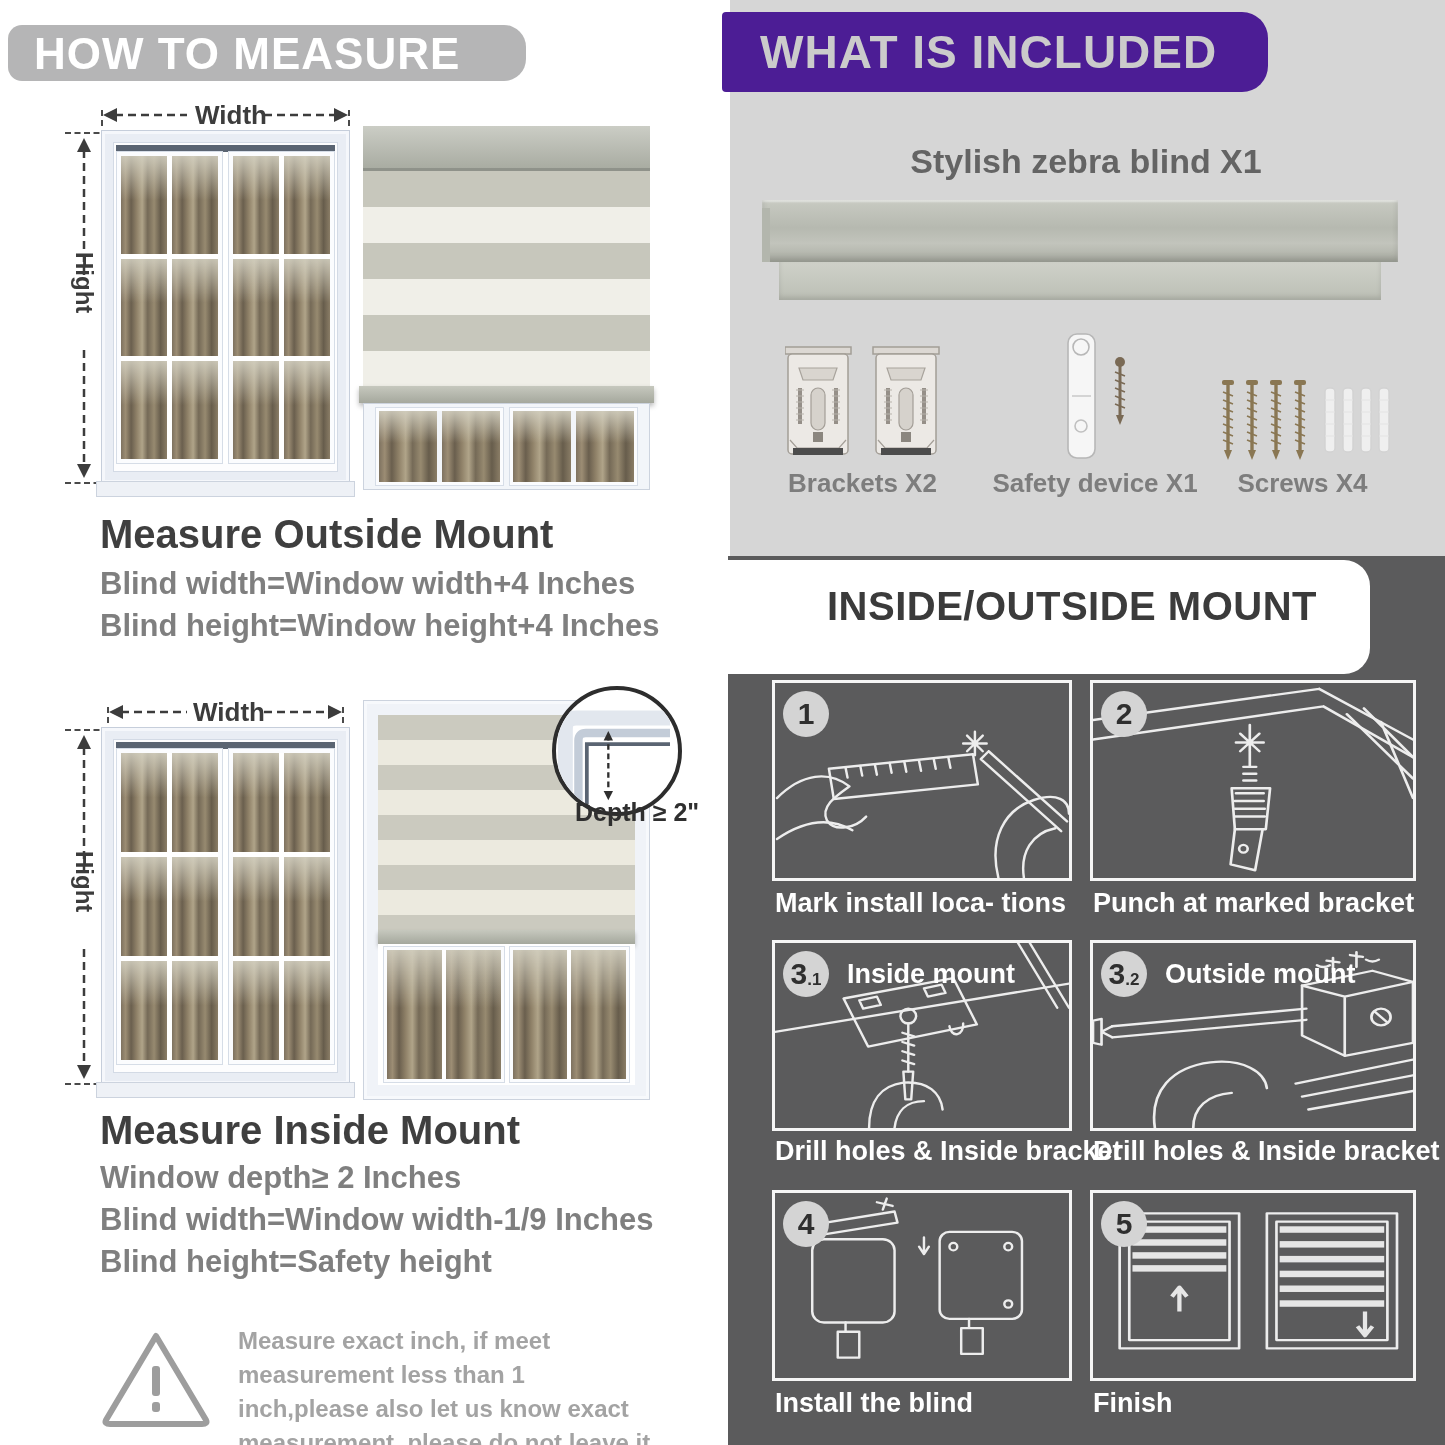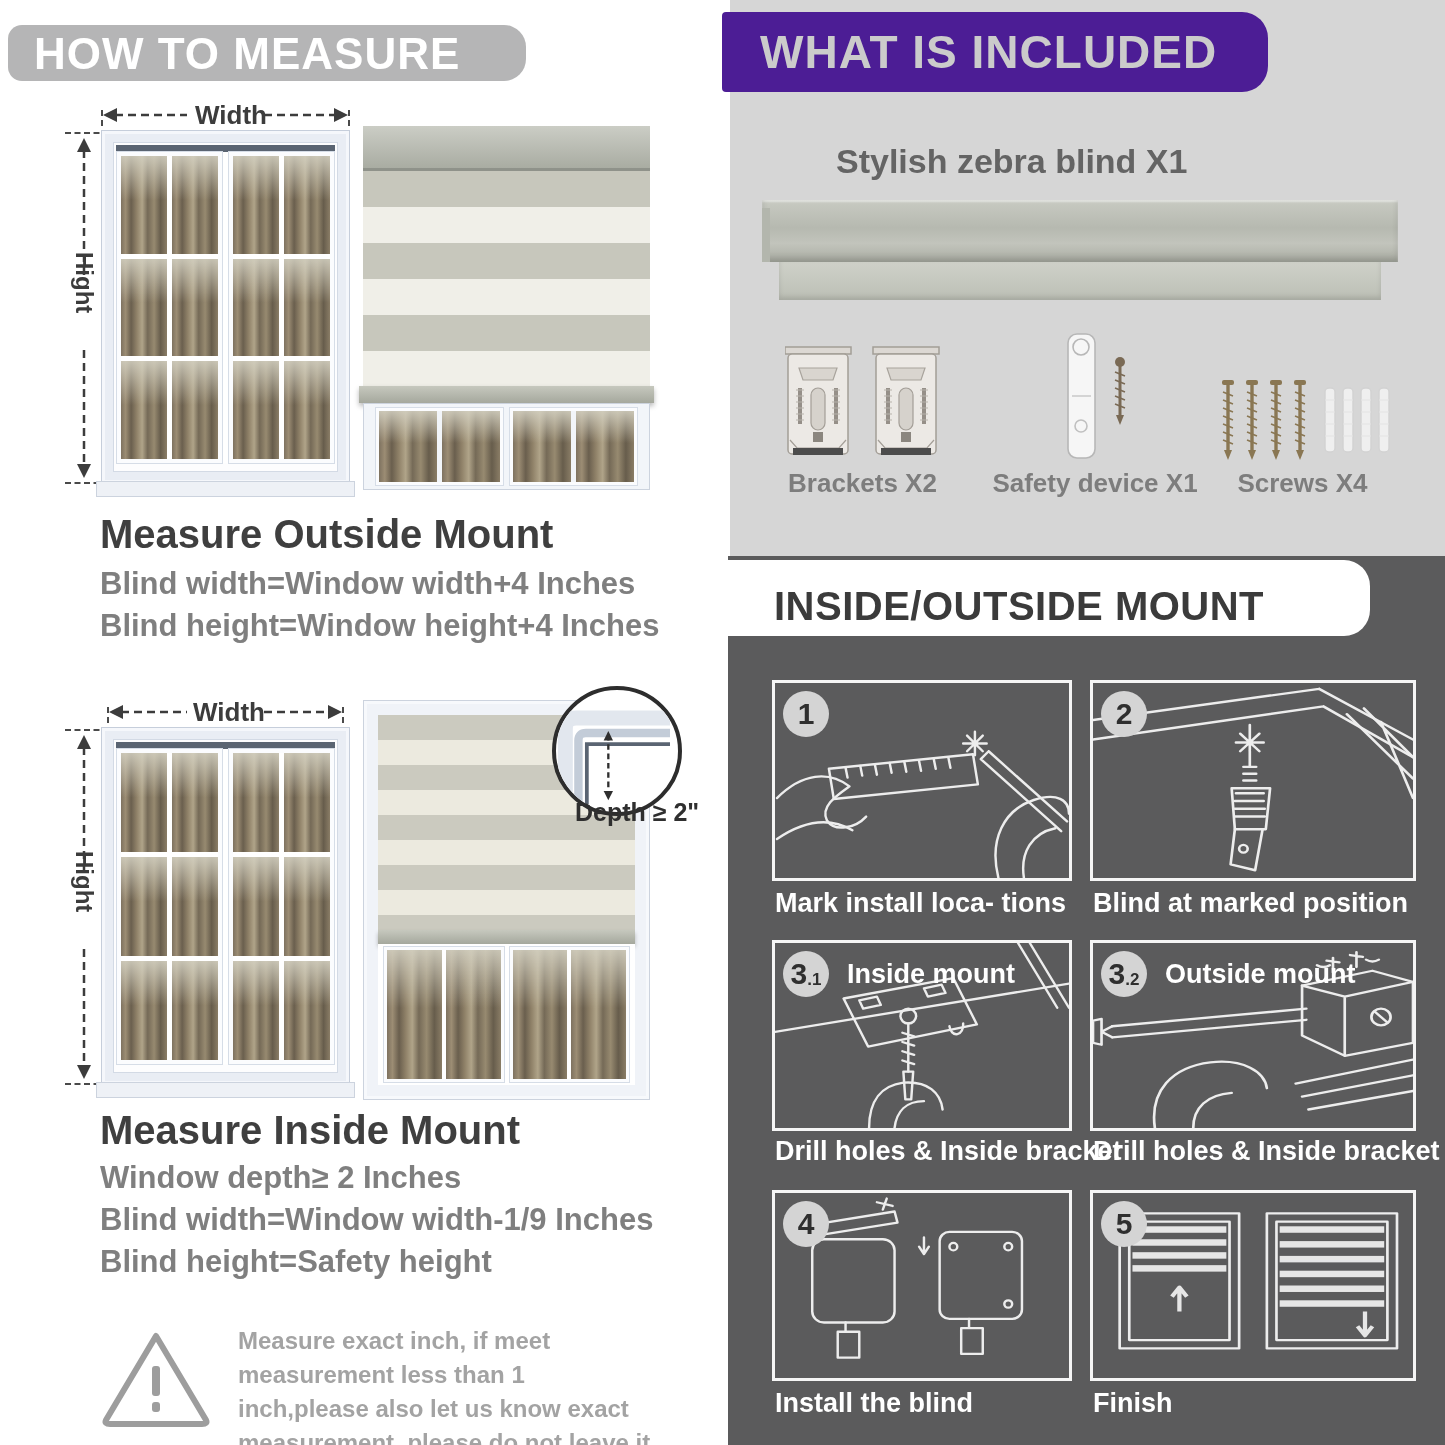--- a/index.html
+++ b/index.html
@@ -59,36 +59,36 @@
     border:4px solid #2d2d2d;overflow:hidden;}
   .depth-label{font-weight:bold;font-size:25px;color:#2f2f2f;}
 
   .warn-text{font-size:24px;font-weight:bold;color:#a3a3a3;line-height:34px;width:424px;}
 
   
   .right-bg{left:730px;top:0;width:715px;height:556px;background:#d6d6d6;}
   .wii-banner{left:722px;top:12px;width:508px;height:80px;background:#4c1d95;
     border-radius:4px 26px 26px 4px;color:#cbcbcb;font-weight:bold;font-size:46px;
     line-height:80px;padding-left:38px;letter-spacing:1px;}
-  .product-label{left:836px;top:142px;width:500px;text-align:left;font-weight:bold;
+  .product-label{left:836px;top:142px;width:500px;text-align:center;font-weight:bold;
     font-size:34px;color:#646464;}
   .rail-main{left:762px;top:200px;width:636px;height:62px;
     background:linear-gradient(180deg,#c8cac2 0%,#b6b9b0 45%,#c2c4bc 70%,#aaad a3 100%);
     background:linear-gradient(180deg,#c8cac2 0%,#b6b9b0 45%,#c2c4bc 70%,#aaada3 100%);
     box-shadow:inset 0 -4px 6px rgba(0,0,0,.15), inset 0 2px 2px rgba(255,255,255,.5);}
   .rail-main::before{content:"";position:absolute;left:0;top:8px;width:8px;height:54px;background:#b3b6ad;}
   .rail-sub{left:779px;top:262px;width:602px;height:38px;
     background:linear-gradient(180deg,#cfd1c9,#bcbfb5);box-shadow:inset 0 -3px 5px rgba(0,0,0,.12);}
   .item-label{font-weight:bold;font-size:26px;color:#7d7d7d;text-align:center;}
 
   
   .dark-bg{left:728px;top:556px;width:717px;height:889px;background:#5b5b5c;}
-  .iom-banner{left:722px;top:560px;width:596px;height:76px;background:#fff;
+  .iom-banner{left:722px;top:560px;width:596px;height:114px;background:#fff;
     border-radius:0 26px 26px 0;color:#3b3b3b;font-weight:bold;font-size:40px;
-    line-height:92px;padding-left:52px;letter-spacing:.5px;}
+    line-height:92px;padding-left:52px;letter-spacing:.5px;text-align:center;}
   .panel{position:absolute;border:3px solid #f5f5f5;}
   .badge{position:absolute;left:8px;top:8px;min-width:46px;height:46px;border-radius:24px;
     background:#d4d4d4;color:#2f2f2f;font-weight:bold;font-size:30px;display:flex;
     align-items:center;justify-content:center;padding:0 4px;box-sizing:border-box;}
   .badge .sub{font-size:17px;margin-top:12px;}
   .panel-title{position:absolute;left:72px;top:16px;color:#fff;font-weight:bold;font-size:27px;}
   .caption{position:absolute;color:#fff;font-weight:bold;font-size:27px;}
   .panel svg{width:100%;height:100%;display:block;}
 </style>
 </head>
@@ -362,21 +362,21 @@
         <path d="M130,108 L166,108 L162,150 L133,150 Z"></path>
         <path d="M134,113 l26,0 M133,121 l27,0 M133,129 l28,0 M133,137 l28,0"></path>
         <path d="M133,150 L129,186 L152,192 L159,150"></path>
         <circle cx="141" cy="170" r="4"></circle>
       </g>
     </svg>
     <div class="badge">
       <span>2</span>
     </div>
   </div>
-  <div class="caption" style="left:1093px;top:888px;">Blind at  marked position</div>
+  <div class="caption" style="left:1093px;top:888px;">Punch at  marked bracket</div>
 
   <div class="panel" style="left:772px;top:940px;width:294px;height:185px;">
     <svg viewBox="0 0 300 200" preserveAspectRatio="none">
       <g fill="none" stroke="#ededed" stroke-width="2.5" stroke-linecap="round" stroke-linejoin="round">
         <path d="M248,0 L288,70 M260,0 L300,70"></path>
         <path d="M0,96 L300,44"></path>
         <path d="M70,60 L182,38 L206,88 L95,112 Z"></path>
         <path d="M86,62 l18,-4 l4,9 l-18,4 Z M152,49 l18,-4 l4,9 l-18,4 Z"></path>
         <path d="M178,90 a7,10 0 1,0 14,-3"></path>
         <circle cx="136" cy="79" r="8"></circle>

